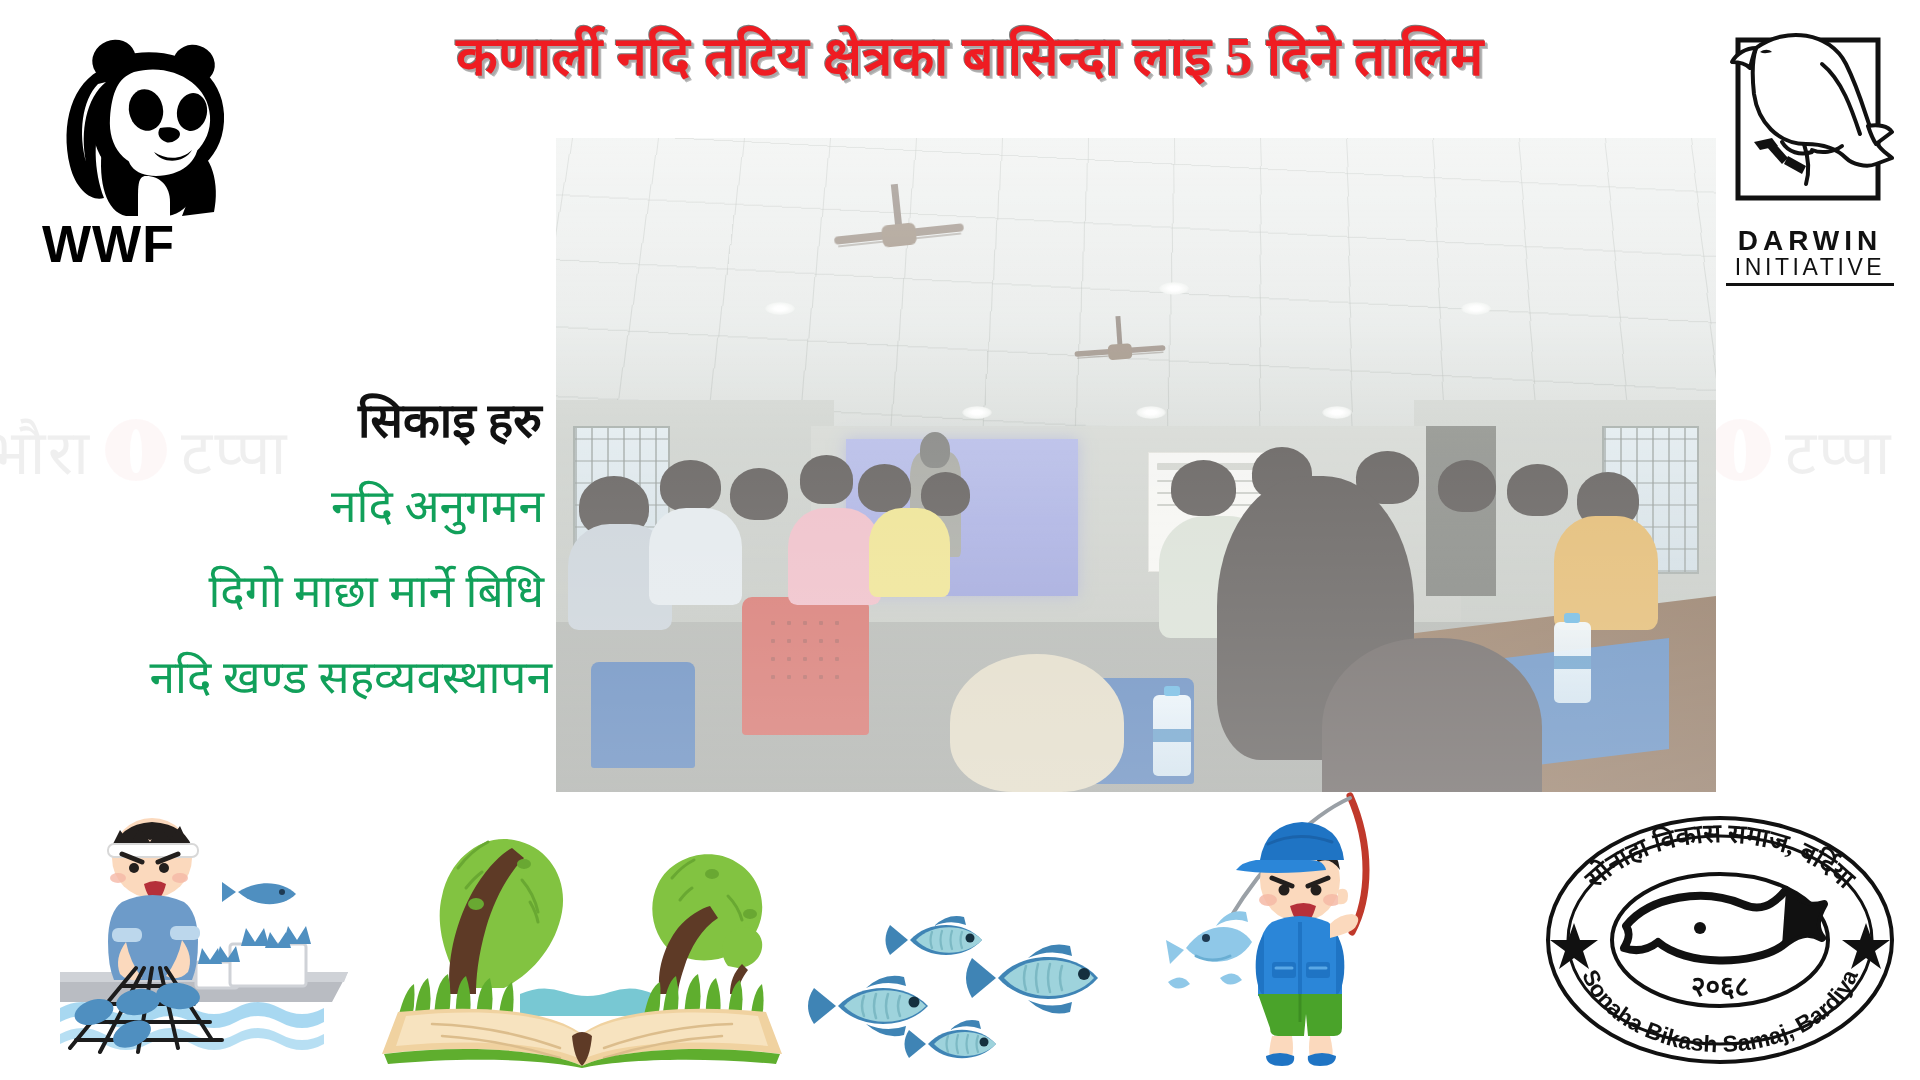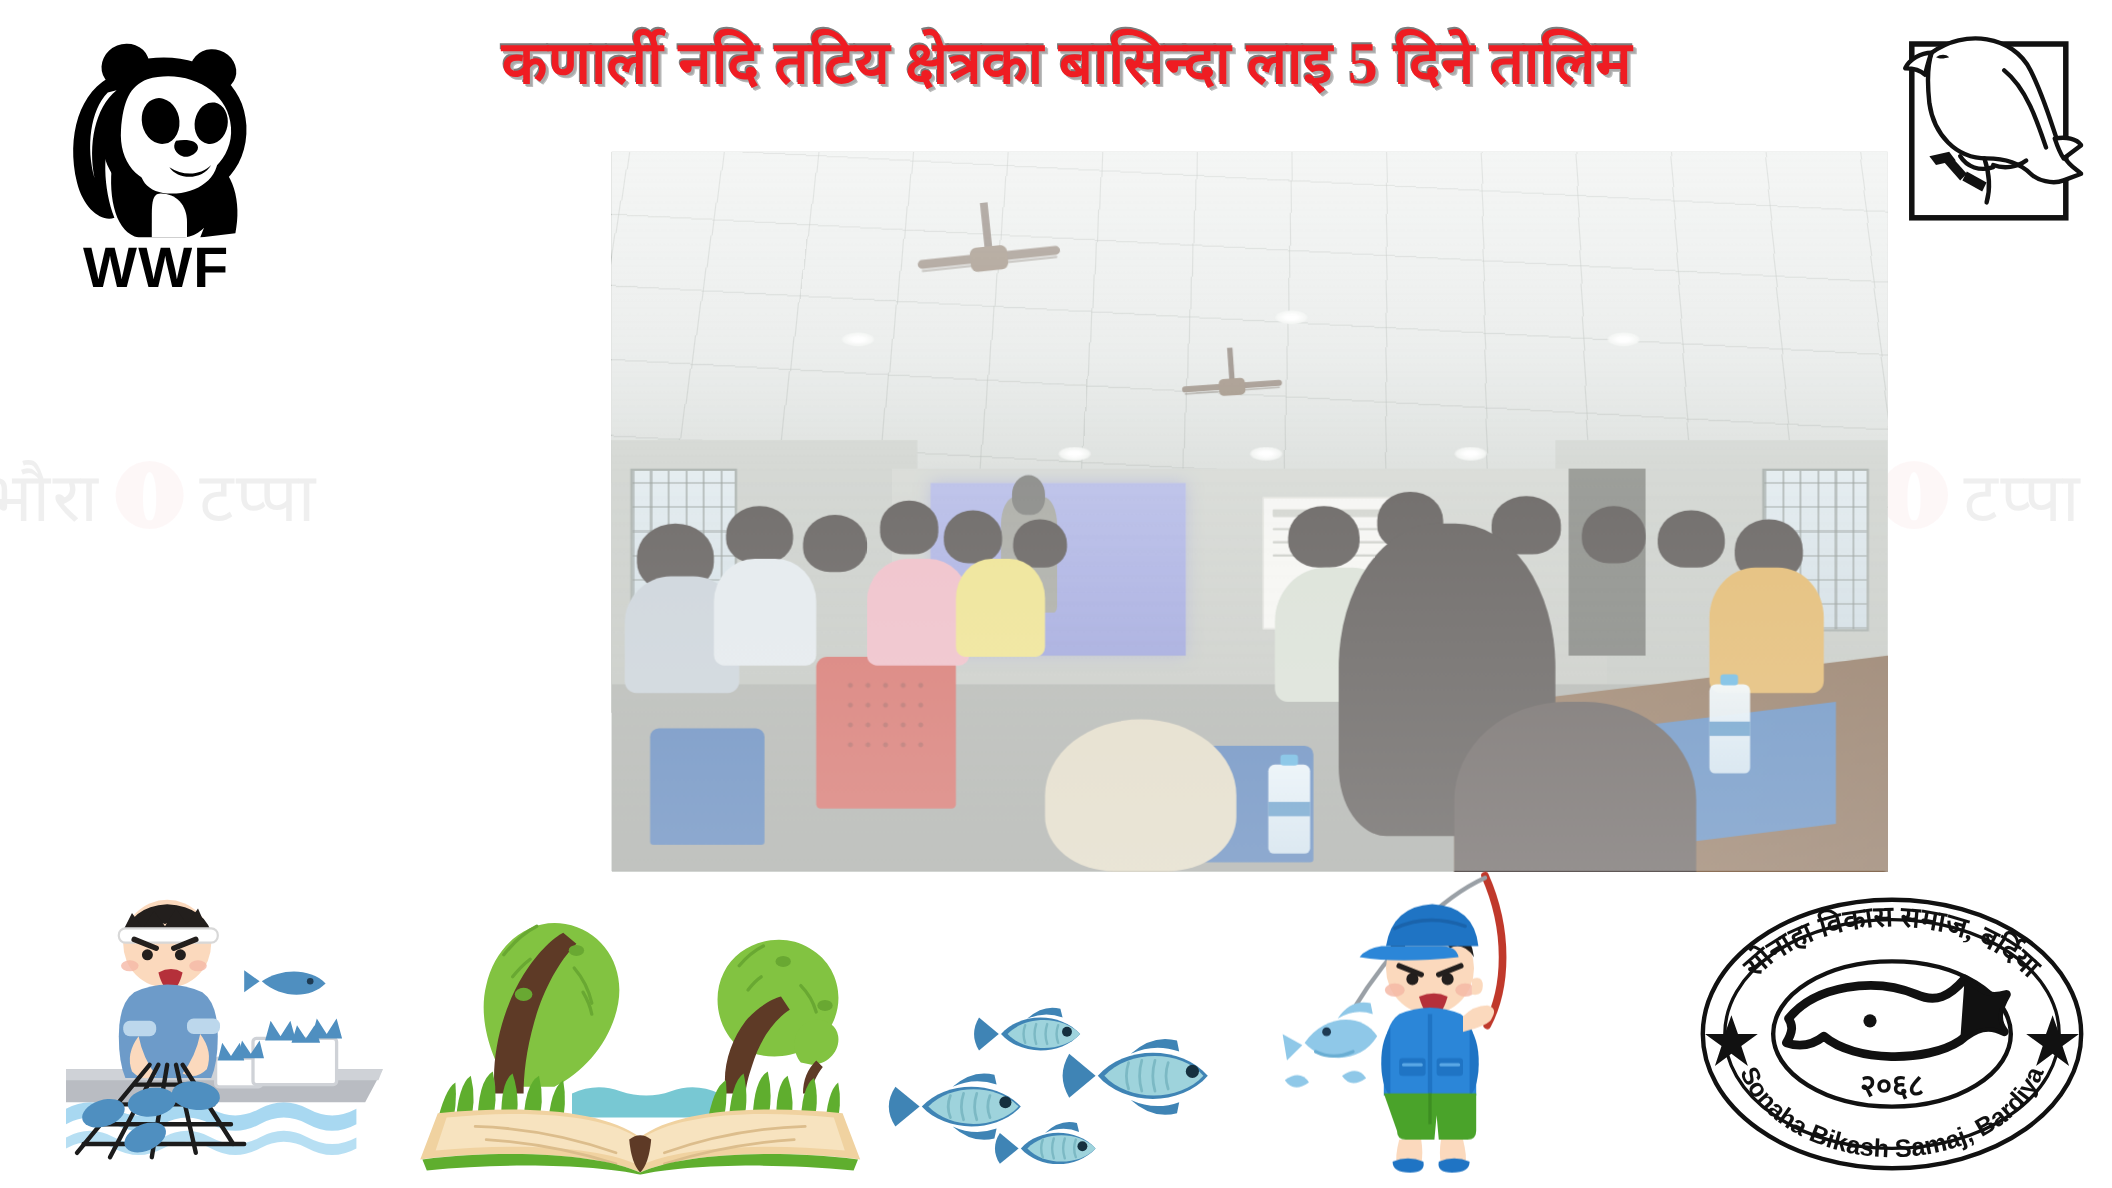--- a/index.html
+++ b/index.html
@@ -60,21 +60,20 @@
     left: 42px; top: 16px;
     width: 200px; height: 260px;
   }
   .wwf-panda { width: 200px; height: 200px; display:block; }
   .wwf-word {
     font-family: "Liberation Sans", sans-serif;
     font-weight: 700;
     font-size: 52px;
     letter-spacing: 1px;
     color: #000;
-    text-align: center;
     line-height: 1;
     margin-top: 2px;
   }
 
   
   .title-wrap {
     position: absolute;
     left: 270px; top: 26px;
     width: 1400px;
     text-align: center;
@@ -386,22 +385,32 @@
         <path d="M46 122 L62 140 L56 146 L40 128 Z"></path>
         <path d="M62 138 L80 148 L76 156 L58 146 Z"></path>
       </g>
       <g fill="none" stroke="#111" stroke-width="4" stroke-linecap="round">
 
         <path d="M56 124 C62 134 74 138 86 134"></path>
         <path d="M78 126 C82 138 84 152 80 166"></path>
         <path d="M86 132 C96 136 108 134 116 128"></path>
       </g>
     </svg>
+    <div class="darwin-words">
+      <div class="d1">DARWIN</div>
+      <div class="d2">INITIATIVE</div>
+    </div>
   </div>
 
+  <div class="learn-block">
+    <div class="learn-heading">सिकाइ हरु</div>
+    <div class="learn-item">नदि अनुगमन</div>
+    <div class="learn-item">दिगो माछा मार्ने बिधि</div>
+    <div class="learn-item wide">नदि खण्ड सहव्यवस्थापन</div>
+  </div>
 
   <div class="photo">
     <div class="ph-ceiling"></div>
     <div class="ph-grid"></div>
 
     <div class="ph-wall-l"></div>
     <div class="ph-wall-r"></div>
     <div class="ph-wall-back"></div>
 
     <div class="ph-window left"></div>

